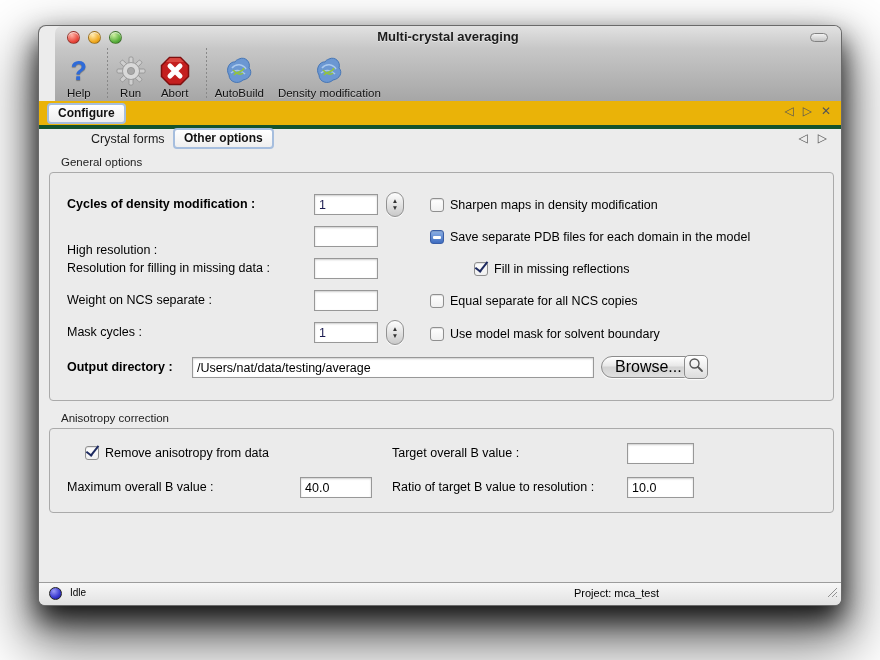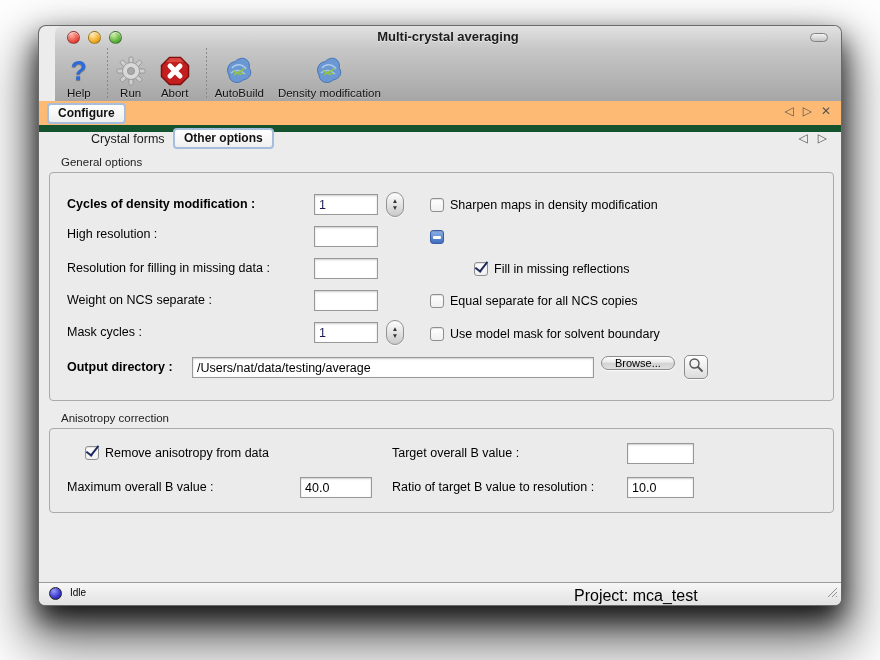--- a/index.html
+++ b/index.html
@@ -35,22 +35,22 @@
   .lozenge{position:absolute;top:7px;right:13px;width:18px;height:9px;border-radius:5px;
     border:1px solid #828282;background:linear-gradient(#f2f2f2,#c4c4c4);box-sizing:border-box;}
   .toolbar{position:absolute;top:23px;left:12px;right:6px;height:51px;display:flex;align-items:flex-end;}
   .tb-item{display:flex;flex-direction:column;align-items:center;margin-right:14px;cursor:default;}
   .tb-item .ic{height:33px;display:flex;align-items:center;justify-content:center;}
   .tb-label{font-size:11.5px;color:#111;margin-top:0;line-height:13px;text-shadow:0 1px 0 rgba(255,255,255,.35);}
   .tb-sep{width:1px;height:52px;margin:0 8px 0 2px;align-self:flex-end;
     background-image:linear-gradient(#888 40%, rgba(0,0,0,0) 0%);background-size:1px 4px;background-repeat:repeat-y;}
   .help-q{font-size:27px;font-weight:bold;color:#2f6bd8;text-shadow:0 1px 1px rgba(0,0,0,.35);line-height:30px;}
   
-  .tabbar1{position:absolute;top:75px;left:0;right:0;height:24px;background:#fdba74;
-    border-bottom:7px solid #14532d;}
+  .tabbar1{position:absolute;top:75px;left:0;right:0;height:24px;background:#eab308;
+    border-bottom:4px solid #14532d;}
   .tab-main{
     position:absolute;left:8px;top:2px;padding:1px 9px 2px;
     background:linear-gradient(#ffffff,#eeeeee);
     border:2px solid #a6bede;border-radius:4px;
     font-size:12px;font-weight:bold;color:#111;
   }
   .tab-ctrls{position:absolute;right:10px;top:3px;display:flex;gap:9px;align-items:center;
     font-size:12px;color:#555;}
   .tab-ctrls span{cursor:default;}
   .tabbar2{position:absolute;top:100px;left:0;right:0;height:26px;margin-left:38px;}
@@ -89,41 +89,41 @@
     content:"";position:absolute;left:3px;top:-4px;width:5px;height:11px;
     border-right:2.5px solid #1d2a60;border-bottom:2.5px solid #1d2a60;transform:rotate(38deg);
   }
   .cb-indeterminate{background:linear-gradient(#8fb2e6,#3e6cc0);border:1px solid #3a5ea6;}
   .cb-indeterminate::after{
     content:"";position:absolute;left:2px;top:5px;width:8px;height:2.5px;background:#ffffff;border-radius:1px;
   }
   .cblabel{font-size:12.5px;color:#000;white-space:nowrap;}
   
   .aqua-btn{
-    position:absolute;height:14px;border-radius:11px;border:1px solid #8c8c8c;
+    position:absolute;height:22px;border-radius:11px;border:1px solid #8c8c8c;
     background:linear-gradient(#ffffff,#e8e8e8 45%,#d2d2d2 50%,#e0e0e0);
-    font-family:"Liberation Sans",sans-serif;font-size:11px;color:#000;padding:0 13px;
+    font-family:"Liberation Sans",sans-serif;font-size:16px;color:#000;padding:0 13px;
     box-shadow:0 1px 1px rgba(255,255,255,.9);
   }
   .sq-btn{
     position:absolute;width:24px;height:24px;border-radius:5px;border:1px solid #8c8c8c;
     background:linear-gradient(#ffffff,#dcdcdc);display:flex;align-items:center;justify-content:center;
     box-sizing:border-box;box-shadow:0 1px 1px rgba(255,255,255,.9);
   }
   
   .statusbar{
     position:absolute;left:0;right:0;bottom:0;height:22px;
     background:linear-gradient(#f7f7f7,#e2e2e2);border-top:1px solid #9c9c9c;
     border-radius:0 0 6px 6px;
   }
   .orb{position:absolute;left:10px;top:4px;width:13px;height:13px;border-radius:50%;
     background:radial-gradient(circle at 35% 28%, #9a9af5, #3838cf 60%, #15158a);
     border:1px solid #222;box-sizing:border-box;}
   .status-text{position:absolute;left:31px;top:4px;font-size:10px;color:#000;}
-  .project-text{position:absolute;left:535px;top:4px;font-size:16px;color:#000;}
+  .project-text{position:absolute;left:535px;top:4px;font-size:11px;color:#000;}
   .grip{position:absolute;right:3px;bottom:3px;}
 </style>
 </head>
 <body>
 
 <div class="window">
 
   <div class="chrome">
     <div class="titlebar">
       <div class="traffic">
@@ -219,21 +219,21 @@
     <span class="grp-label" style="left:22px;top:4px;">General options</span>
     <div class="grp-box" style="left:10px;top:20px;width:783px;height:227px;">
 
       <span class="flabel bold" style="left:17px;top:21px;">Cycles of density modification :</span>
       <input class="fin" style="left: 264px; top: 21px; width: 64px;" value="1">
       <div class="spinner" style="left:336px;top:19px;">
           <span>▲</span>
           <span>▼</span>
         </div>
 
-      <span class="flabel" style="left:17px;top:51px;">High resolution :</span>
+      <span class="flabel" style="left:17px;top:67px;">High resolution :</span>
       <input class="fin" style="left: 264px; top: 53px; width: 64px;" value="">
 
       <span class="flabel" style="left:17px;top:85px;">Resolution for filling in missing data :</span>
       <input class="fin" style="left: 264px; top: 85px; width: 64px;" value="">
 
       <span class="flabel" style="left:17px;top:117px;">Weight on NCS separate :</span>
       <input class="fin" style="left: 264px; top: 117px; width: 64px;" value="">
 
       <span class="flabel" style="left:17px;top:149px;">Mask cycles :</span>
       <input class="fin" style="left: 264px; top: 149px; width: 64px;" value="1">
@@ -241,20 +241,21 @@
           <span>▲</span>
           <span>▼</span>
         </div>
 
       <div class="cbrow" style="left:380px;top:24px;">
         <span class="cb cb-unchecked"></span>
         <span class="cblabel">Sharpen maps in density modification</span>
       </div>
       <div class="cbrow" style="left:380px;top:56px;">
         <span class="cb cb-indeterminate"></span>
+        <span class="cblabel">Save separate PDB files for each domain in the model</span>
       </div>
       <div class="cbrow" style="left:380px;top:88px;padding-left:44px;">
         <span class="cb cb-checked"></span>
         <span class="cblabel">Fill in missing reflections</span>
       </div>
       <div class="cbrow" style="left:380px;top:120px;">
         <span class="cb cb-unchecked"></span>
         <span class="cblabel">Equal separate for all NCS copies</span>
       </div>
       <div class="cbrow" style="left:380px;top:153px;">

